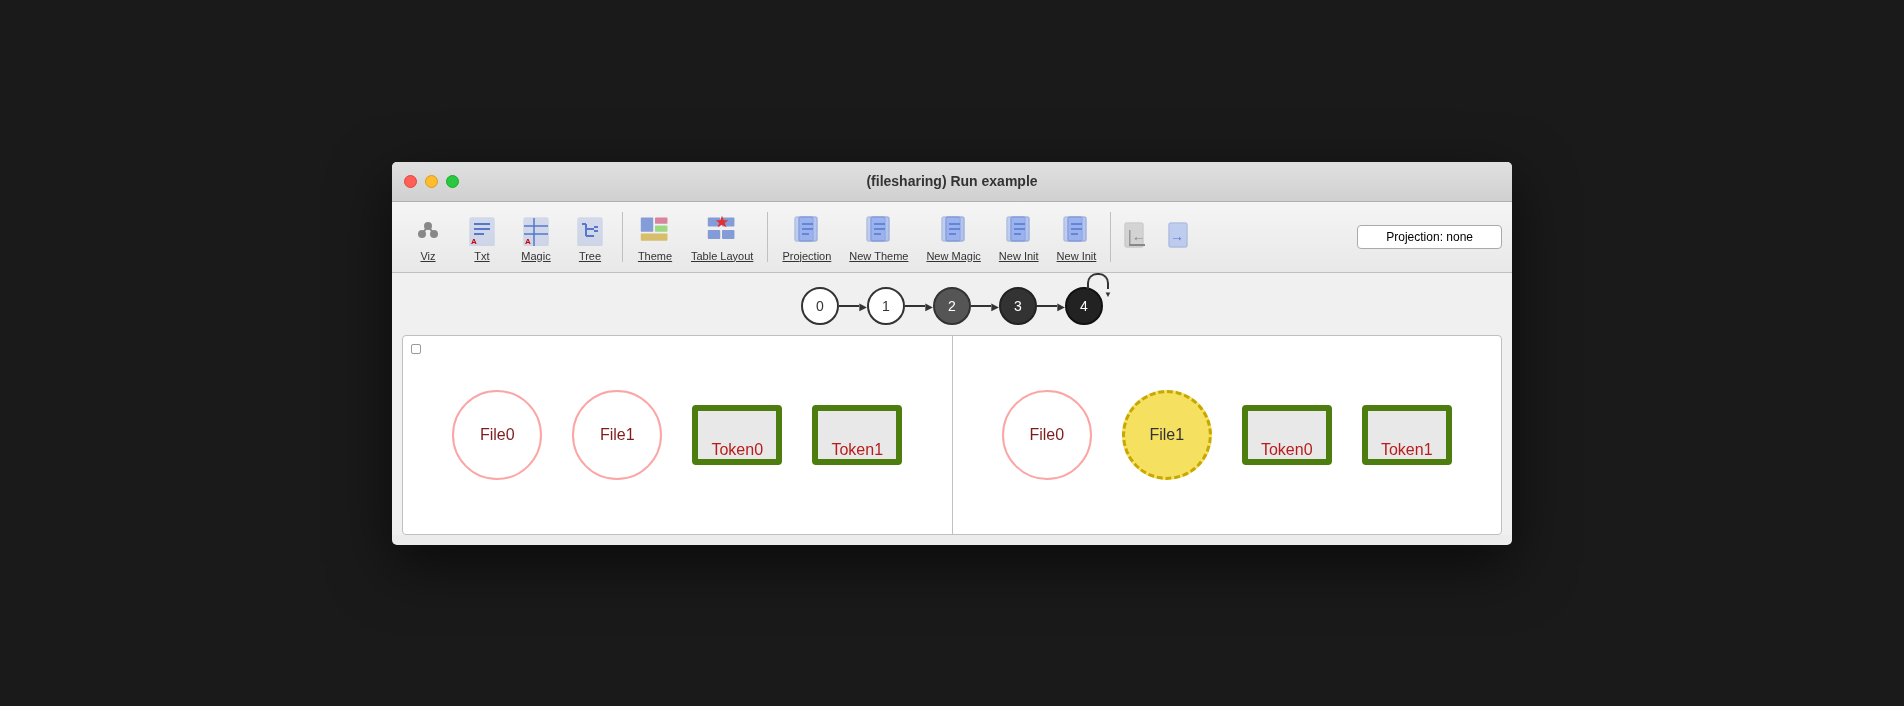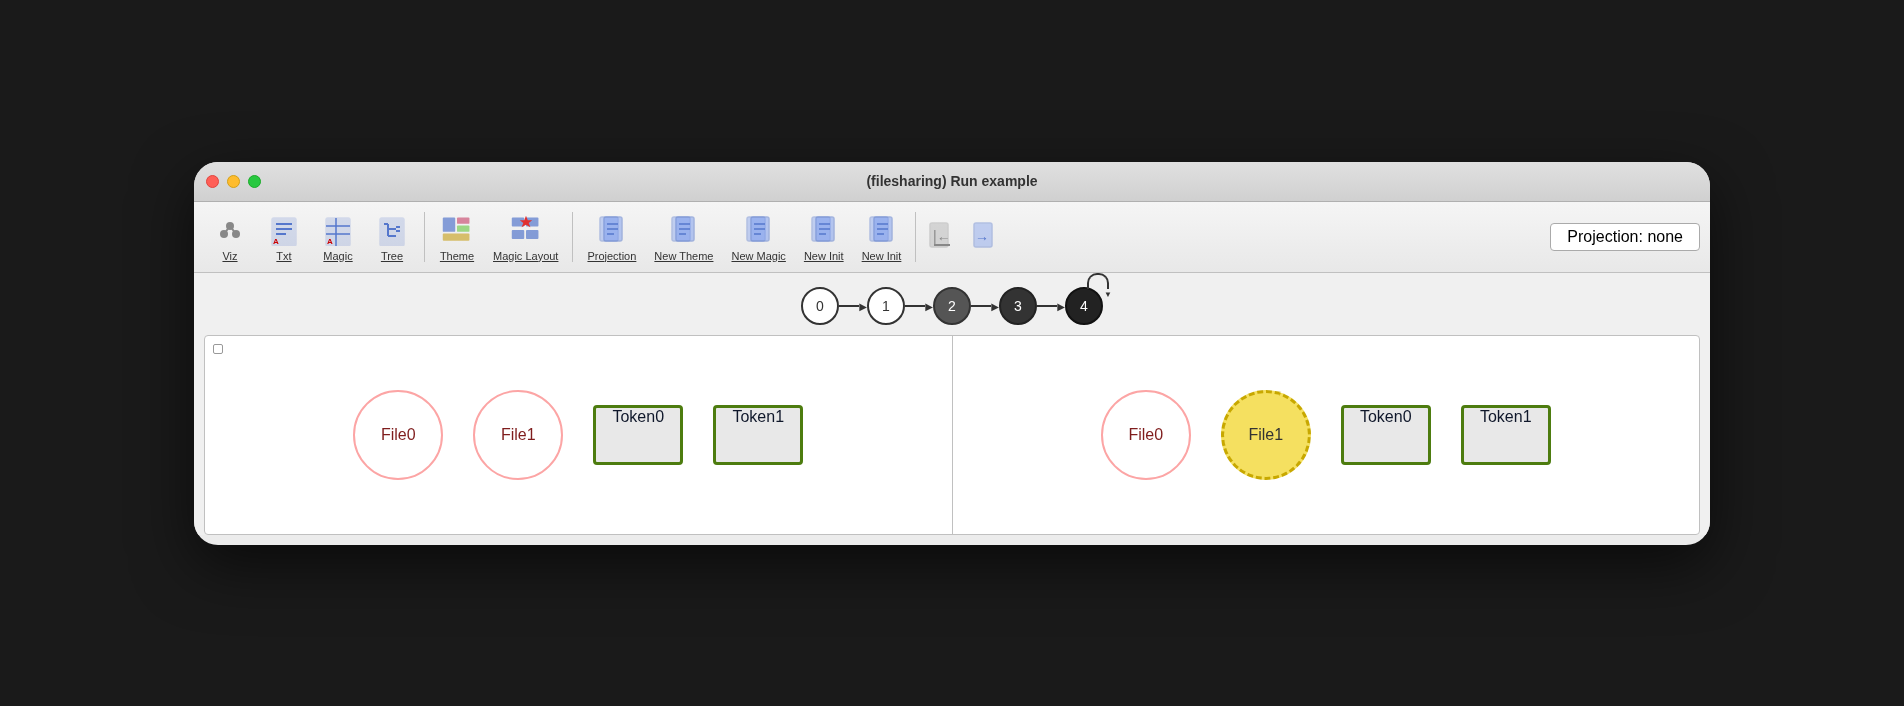--- a/index.html
+++ b/index.html
@@ -5,23 +5,23 @@
     * { box-sizing: border-box; margin: 0; padding: 0; }
     body {
       background: #1a1a1a;
       display: flex;
       justify-content: center;
       align-items: center;
       min-height: 100vh;
       font-family: -apple-system, BlinkMacSystemFont, 'Helvetica Neue', sans-serif;
     }
     .window {
-      width: 1516px;
+      width: 1120px;
       background: #ececec;
-      border-radius: 24px;
+      border-radius: 5px;
       box-shadow: 0 20px 60px rgba(0,0,0,0.6);
       overflow: hidden;
     }
     .titlebar {
       background: linear-gradient(to bottom, #e0e0e0, #d0d0d0);
       height: 40px;
       display: flex;
       align-items: center;
       padding: 0 12px;
       border-bottom: 1px solid #b0b0b0;
@@ -92,22 +92,22 @@
       flex-direction: column;
       align-items: center;
       padding: 4px 6px;
       cursor: pointer;
     }
     .projection-btn {
       margin-left: auto;
       background: white;
       border: 1px solid #aaa;
       border-radius: 4px;
-      padding: 4px 16px;
-      font-size: 16px;
+      padding: 4px 28px;
+      font-size: 12px;
       cursor: pointer;
       white-space: nowrap;
     }
     .main-content {
       background: #f0f0f0;
       padding: 0;
     }
     .trace-row {
       display: flex;
       justify-content: center;
@@ -246,27 +246,27 @@
       color: #7f1d1d;
     }
     .node-circle.highlighted {
       border: 3px dashed #c8a800;
       background: #f5e060;
       color: #333;
     }
     .node-rect {
       width: 90px;
       height: 60px;
-      border: 3px solid #4d7c0f;
+      border: 6px solid #4d7c0f;
       background: #e8e8e8;
       display: flex;
-      align-items: flex-start;
+      align-items: flex-end;
       justify-content: center;
       font-size: 16px;
-      color: #0f172a;
+      color: #b91c1c;
       border-radius: 4px;
     }
 
     
     .icon-svg {
       width: 32px;
       height: 32px;
     }
   </style>
 </head>
@@ -356,21 +356,21 @@
     <div class="toolbar-btn">
       <div class="icon">
         <svg class="icon-svg" viewBox="0 0 36 36">
           <rect x="2" y="4" width="14" height="10" rx="1" fill="#5577cc" opacity="0.7"></rect>
           <rect x="18" y="4" width="14" height="10" rx="1" fill="#5577cc" opacity="0.7"></rect>
           <rect x="2" y="18" width="14" height="10" rx="1" fill="#5577cc" opacity="0.7"></rect>
           <rect x="18" y="18" width="14" height="10" rx="1" fill="#5577cc" opacity="0.7"></rect>
           <polygon points="18,2 20,7 25,7 21,10 23,15 18,12 13,15 15,10 11,7 16,7" fill="#e03030"></polygon>
         </svg>
       </div>
-      <span class="label">Magic Layout</span>
+      <span class="label">Table Layout</span>
     </div>
 
     <div class="toolbar-separator"></div>
 
     <div class="toolbar-btn">
       <div class="icon">
         <svg class="icon-svg" viewBox="0 0 32 32">
           <rect x="4" y="3" width="18" height="24" rx="2" fill="#7799ee" opacity="0.4" stroke="#5577cc" stroke-width="1.5"></rect>
           <rect x="8" y="3" width="18" height="24" rx="2" fill="#7799ee" opacity="0.5" stroke="#5577cc" stroke-width="1.5"></rect>
           <line x1="11" y1="10" x2="22" y2="10" stroke="#5577cc" stroke-width="1.5"></line>

